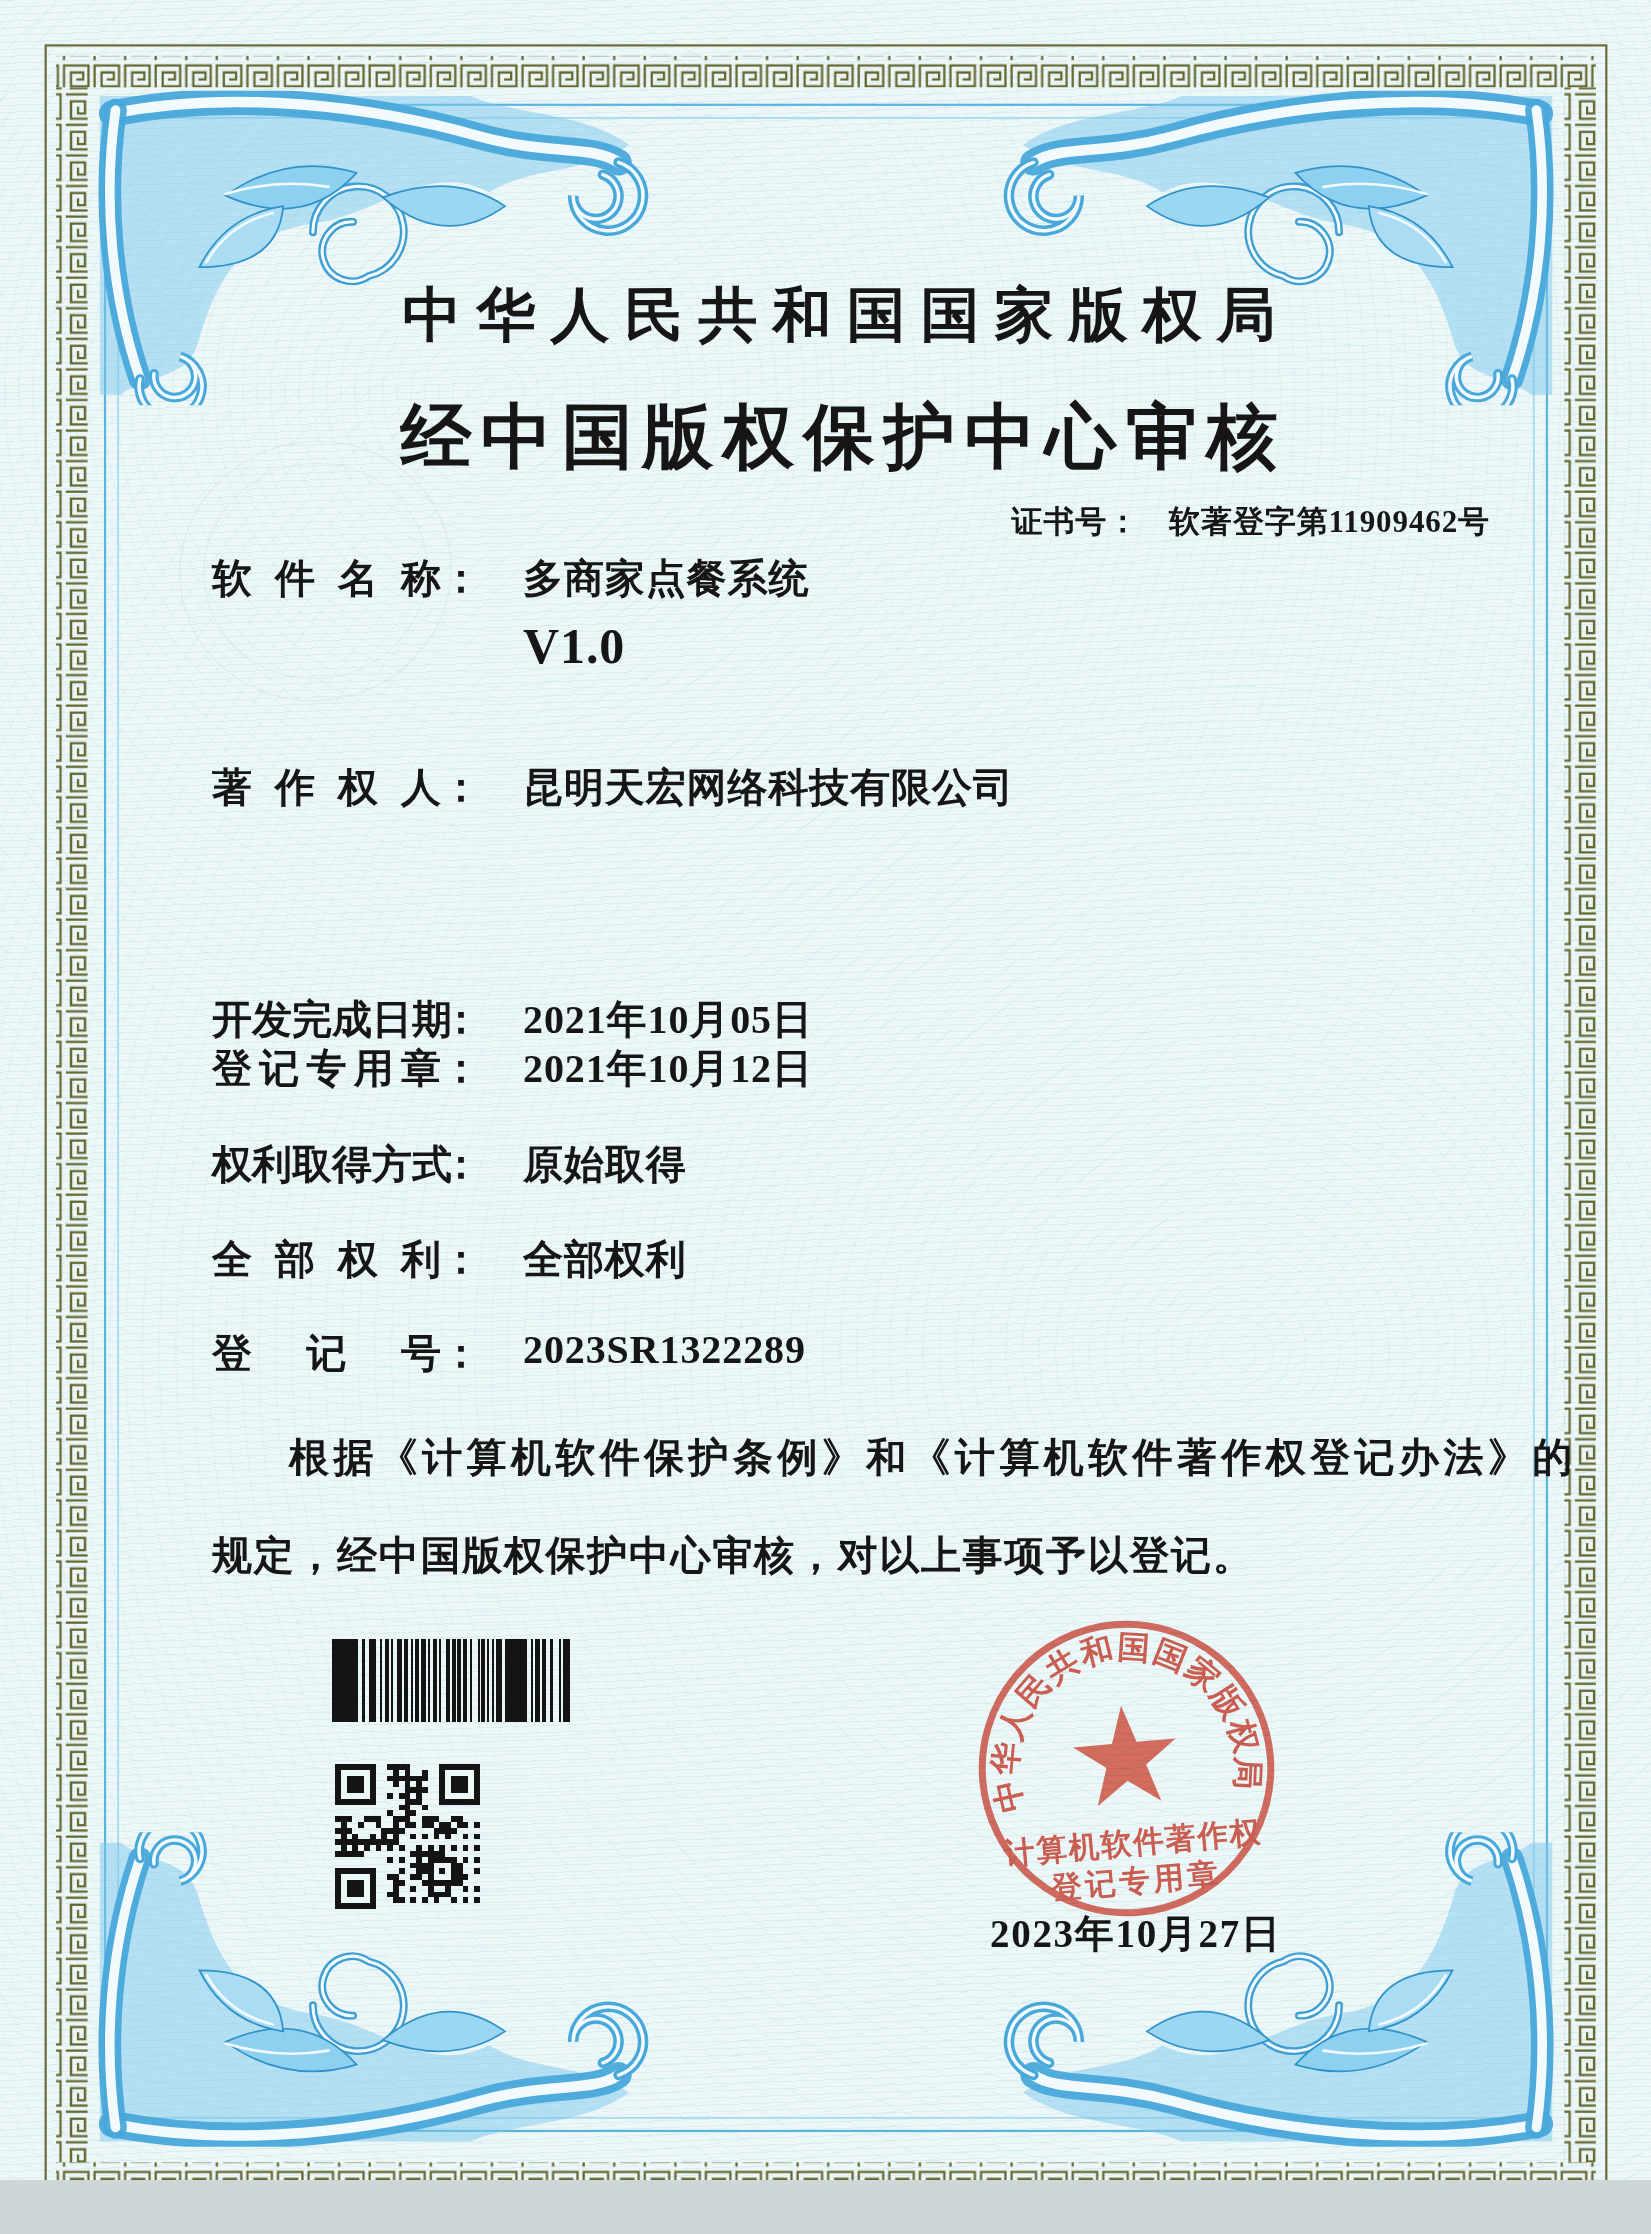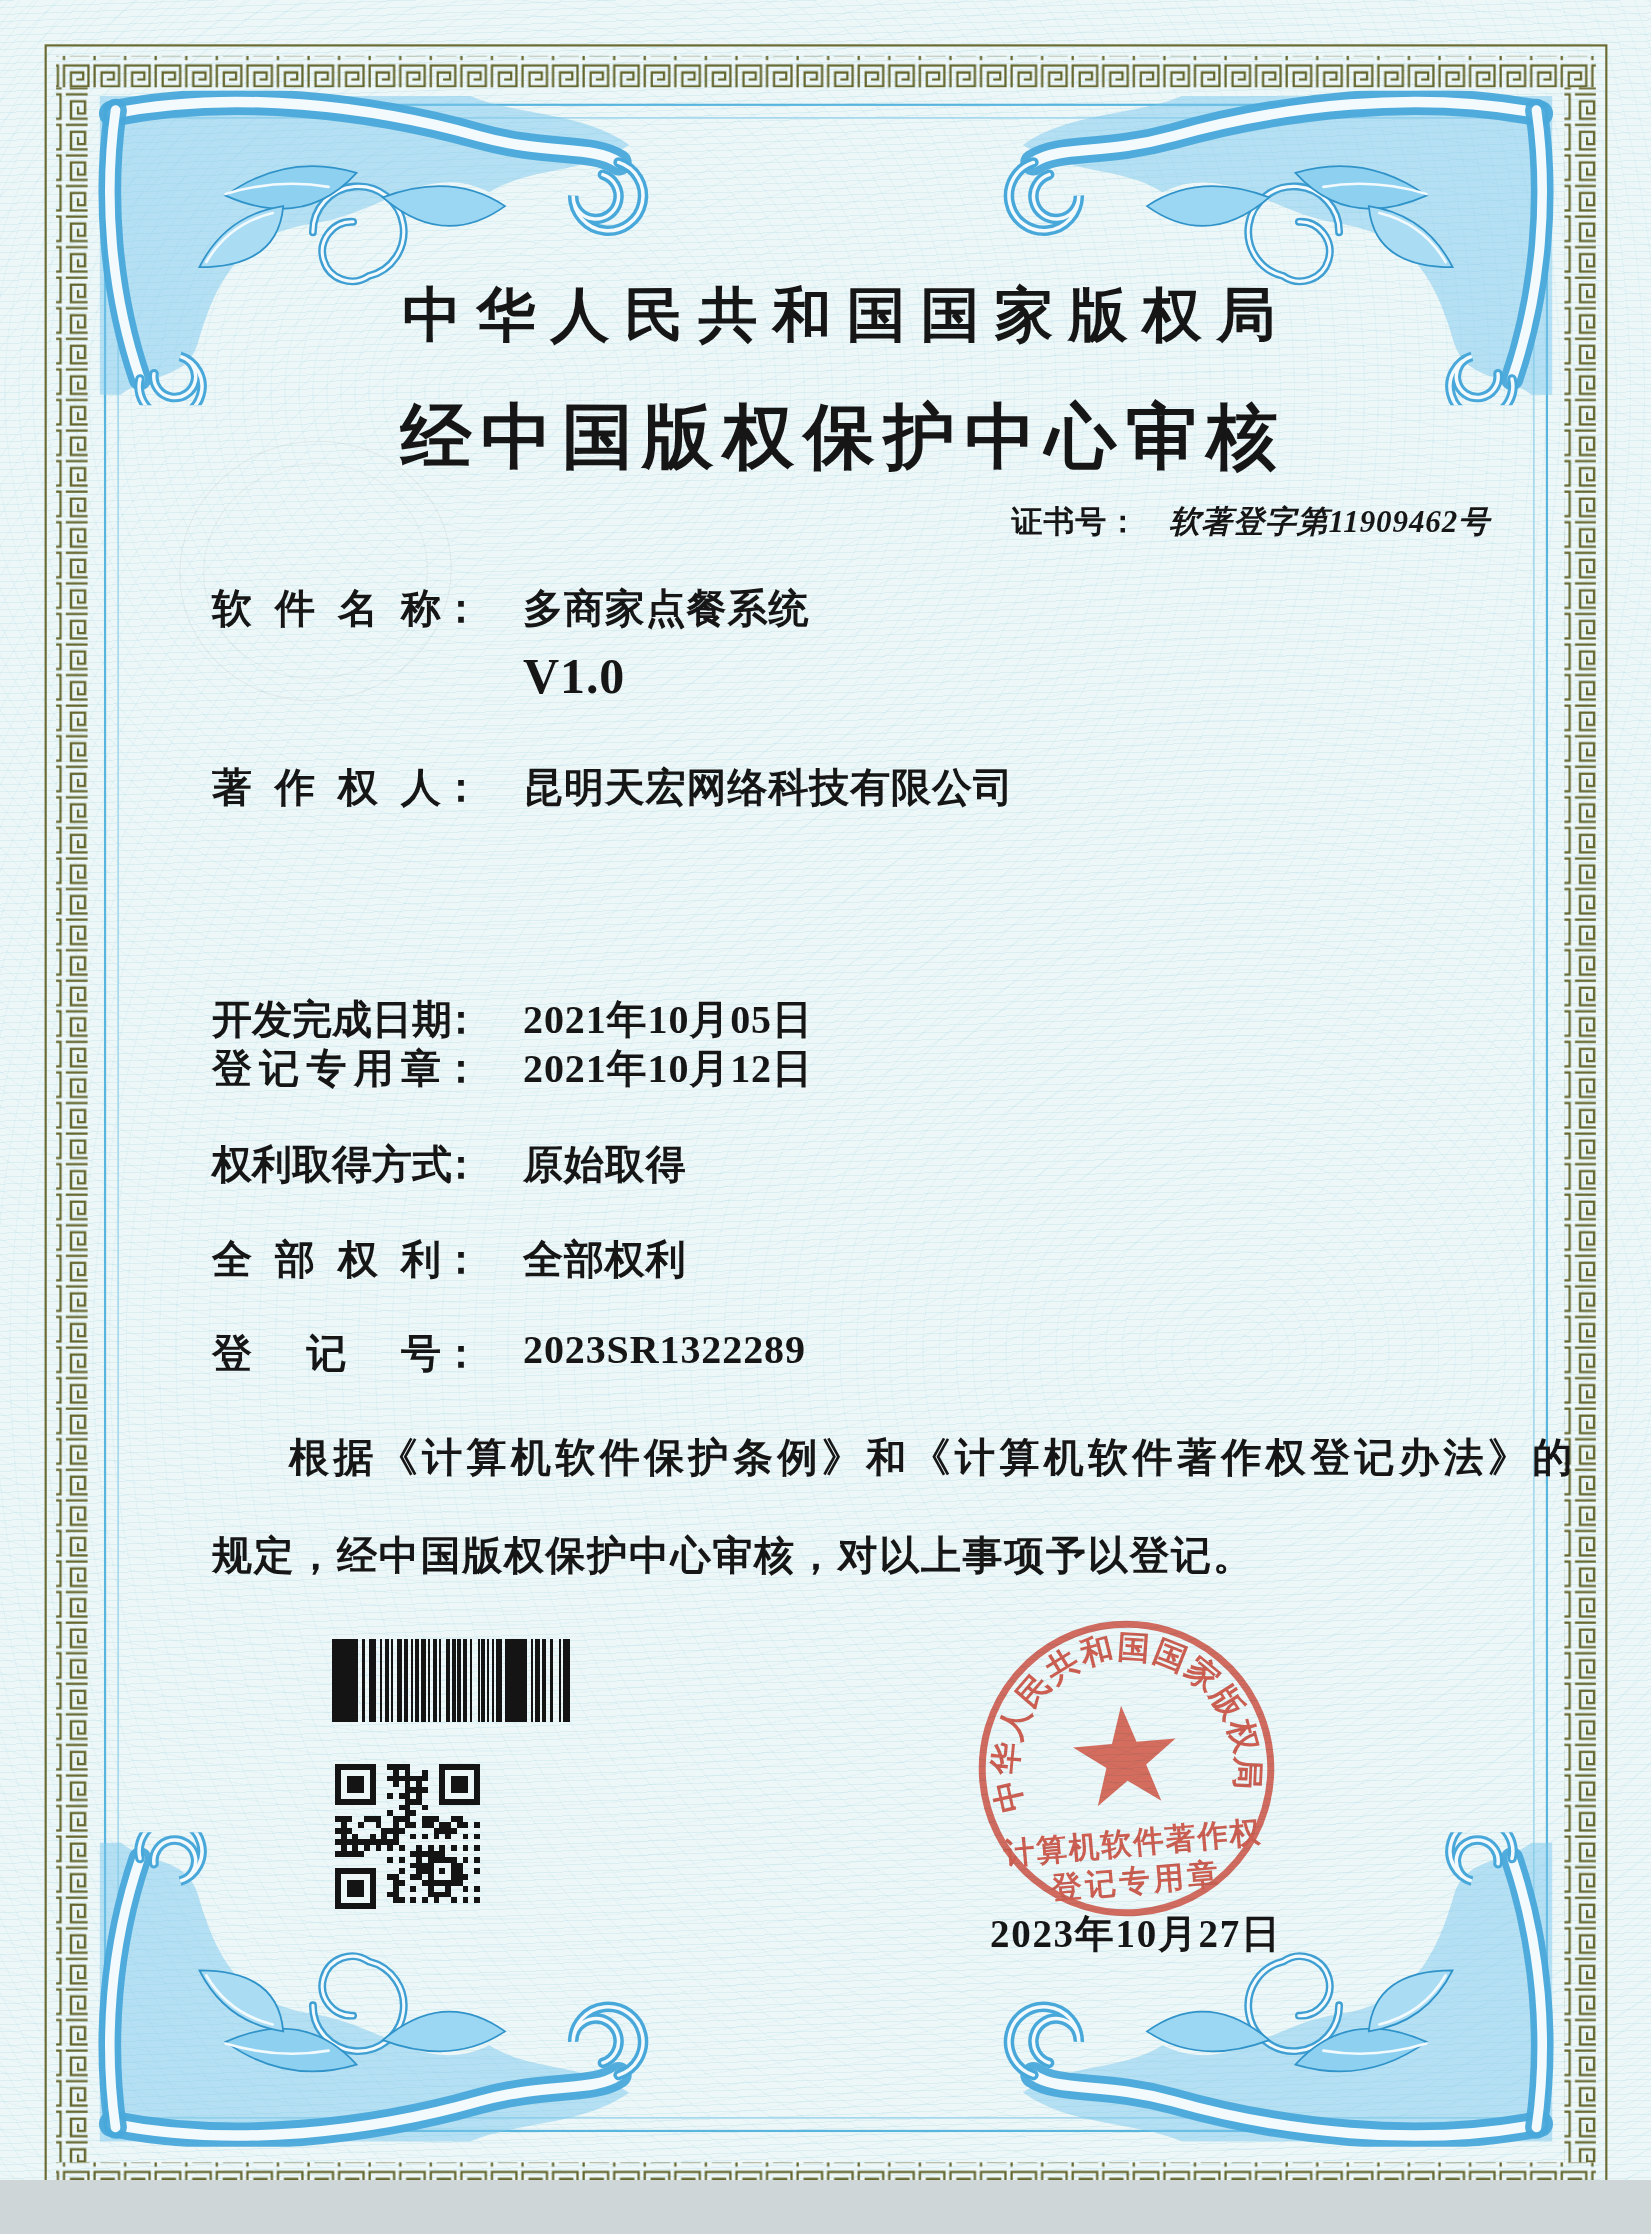--- a/index.html
+++ b/index.html
@@ -33,21 +33,21 @@
   }
   .doc-title{
     position:absolute;left:114px;top:390px;width:1450px;
     text-align:center;font-size:71px;font-weight:700;
     letter-spacing:9.6px;text-indent:9.6px;white-space:nowrap;
   }
   .certno{
     position:absolute;right:162px;top:501px;
     font-size:31px;font-weight:700;letter-spacing:0.9px;white-space:nowrap;
   }
-  .certno .cv{margin-left:30px;font-style:italic;}
+  .certno .cv{margin-left:30px;}
   .row{
     position:absolute;left:212px;height:52px;
     font-size:40px;font-weight:700;white-space:nowrap;
   }
   .fl{display:inline-block;width:229px;text-align:justify;text-align-last:justify;vertical-align:top;}
   .fc{display:inline-block;vertical-align:top;}
   .fv{position:absolute;left:311px;top:0;letter-spacing:0.9px;}
   .fv2{display:block;margin-top:11.4px;font-size:50px;letter-spacing:0.9px;}
   .st{
     position:absolute;left:212px;font-size:40px;font-weight:700;white-space:nowrap;
@@ -122,21 +122,21 @@
 
   <div class="watermark"></div>
 
   <div class="authority">中华人民共和国国家版权局</div>
   <div class="doc-title">经中国版权保护中心审核</div>
 
   <div class="certno">
     <span>证书号：</span><span class="cv">软著登字第11909462号</span>
   </div>
 
-  <div class="row" style="top:581px">
+  <div class="row" style="top:551px">
     <span class="fl">软件名称</span><span class="fc">：</span>
     <span class="fv"><span>多商家点餐系统</span><span class="fv2">V1.0</span></span>
   </div>
   <div class="row" style="top:760px">
     <span class="fl">著作权人</span><span class="fc">：</span>
     <span class="fv">昆明天宏网络科技有限公司</span>
   </div>
   <div class="row" style="top:992px">
     <span class="fl">开发完成日期</span><span class="fc">：</span>
     <span class="fv">2021年10月05日</span>

